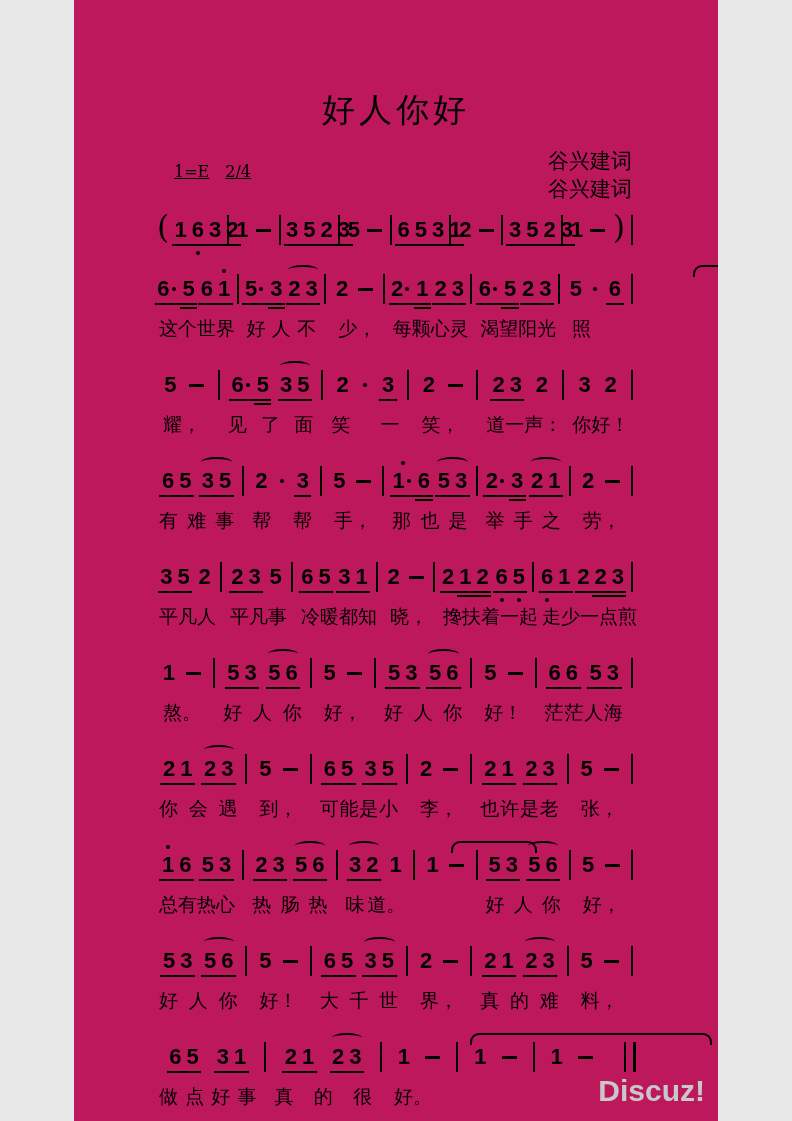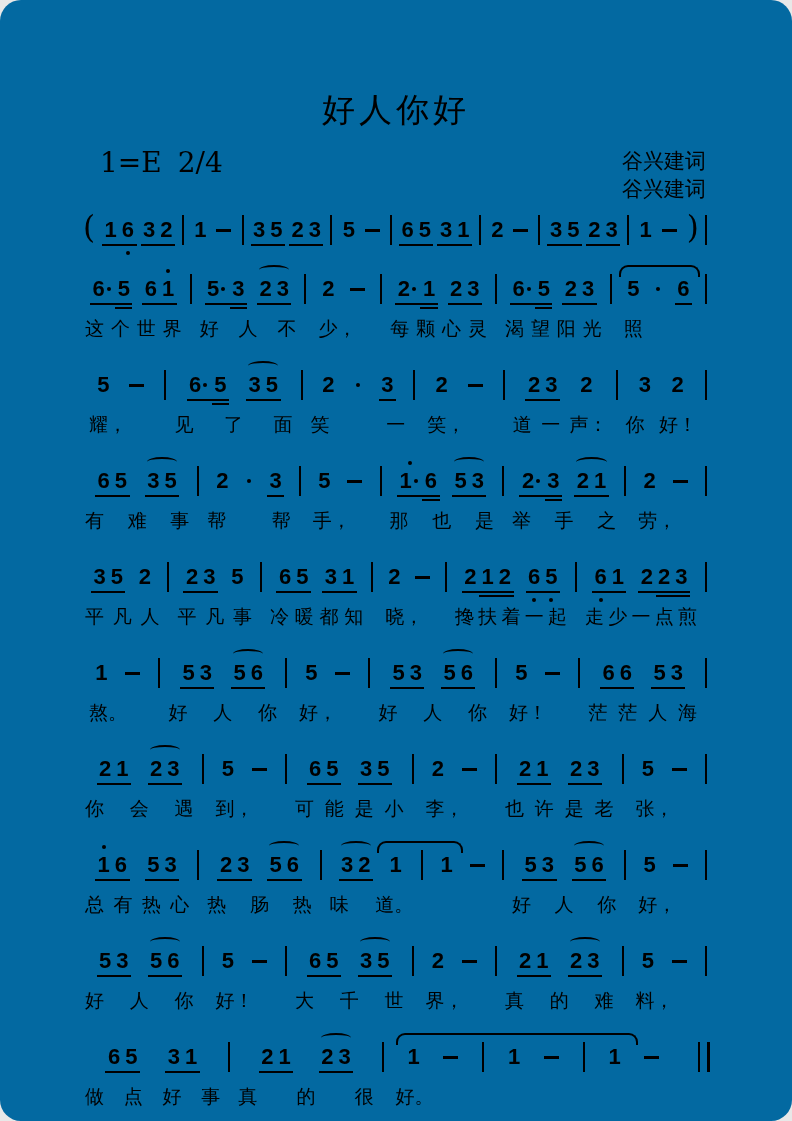--- a/index.html
+++ b/index.html
@@ -1,23 +1,23 @@
 <!DOCTYPE html>
 <html><head>
 <meta charset="utf-8">
 <style>
   html,body{margin:0;padding:0;background:#e8e8e8;}
-  .page{position:relative;width:792px;height:1121px;background:#0369a1;margin:0 auto;overflow:hidden;
-        font-family:"DejaVu Serif","Liberation Serif",serif;color:#000;border-radius:21px;}
+  .page{position:relative;width:644px;height:1121px;background:#be185d;margin:0 auto;overflow:hidden;
+        font-family:"DejaVu Serif","Liberation Serif",serif;color:#000;}
   
   .header{position:relative;height:203px;}
   .title{position:absolute;top:88px;left:0;width:100%;text-align:center;margin:0;
          font-size:33px;font-weight:400;letter-spacing:4px;}
   .credits{position:absolute;top:147px;right:86px;text-align:left;font-size:21px;line-height:28px;}
-  .keyrow{position:absolute;top:146px;left:100px;font-size:28px;}
+  .keyrow{position:absolute;top:162px;left:100px;font-size:16px;text-decoration:underline;}
   .keyrow .ts{margin-left:16px;}
   
   .score{padding:0 82px 0 80px;}
   .sline{position:relative;display:flex;align-items:flex-start;margin-bottom:17px;}
   .mcol{flex-basis:0;min-width:44px;display:flex;flex-direction:column;}
   .nrow{display:flex;justify-content:space-evenly;align-items:center;height:26px;padding-top:14px;}
   .grp{position:relative;display:inline-flex;}
   .note{position:relative;display:inline-flex;align-items:center;height:24px;padding:0 2.5px;
         font-family:"Liberation Sans","DejaVu Sans",sans-serif;font-weight:700;font-size:22px;line-height:24px;}
   .b1{position:absolute;left:0;right:0;bottom:-4px;height:2px;background:#000;}
@@ -1114,13 +1114,14 @@
                 <i class="dash"></i>
               </span>
             </span>
           </div>
           <div class="lrow"></div>
         </div>
         <i class="dbar"></i>
         <i class="tie" style="left: 316.2px; width: 237.8px;"></i>
       </div>
     </div>
+  <div class="watermark">Discuz!</div>
 </div>
 
 </body></html>

